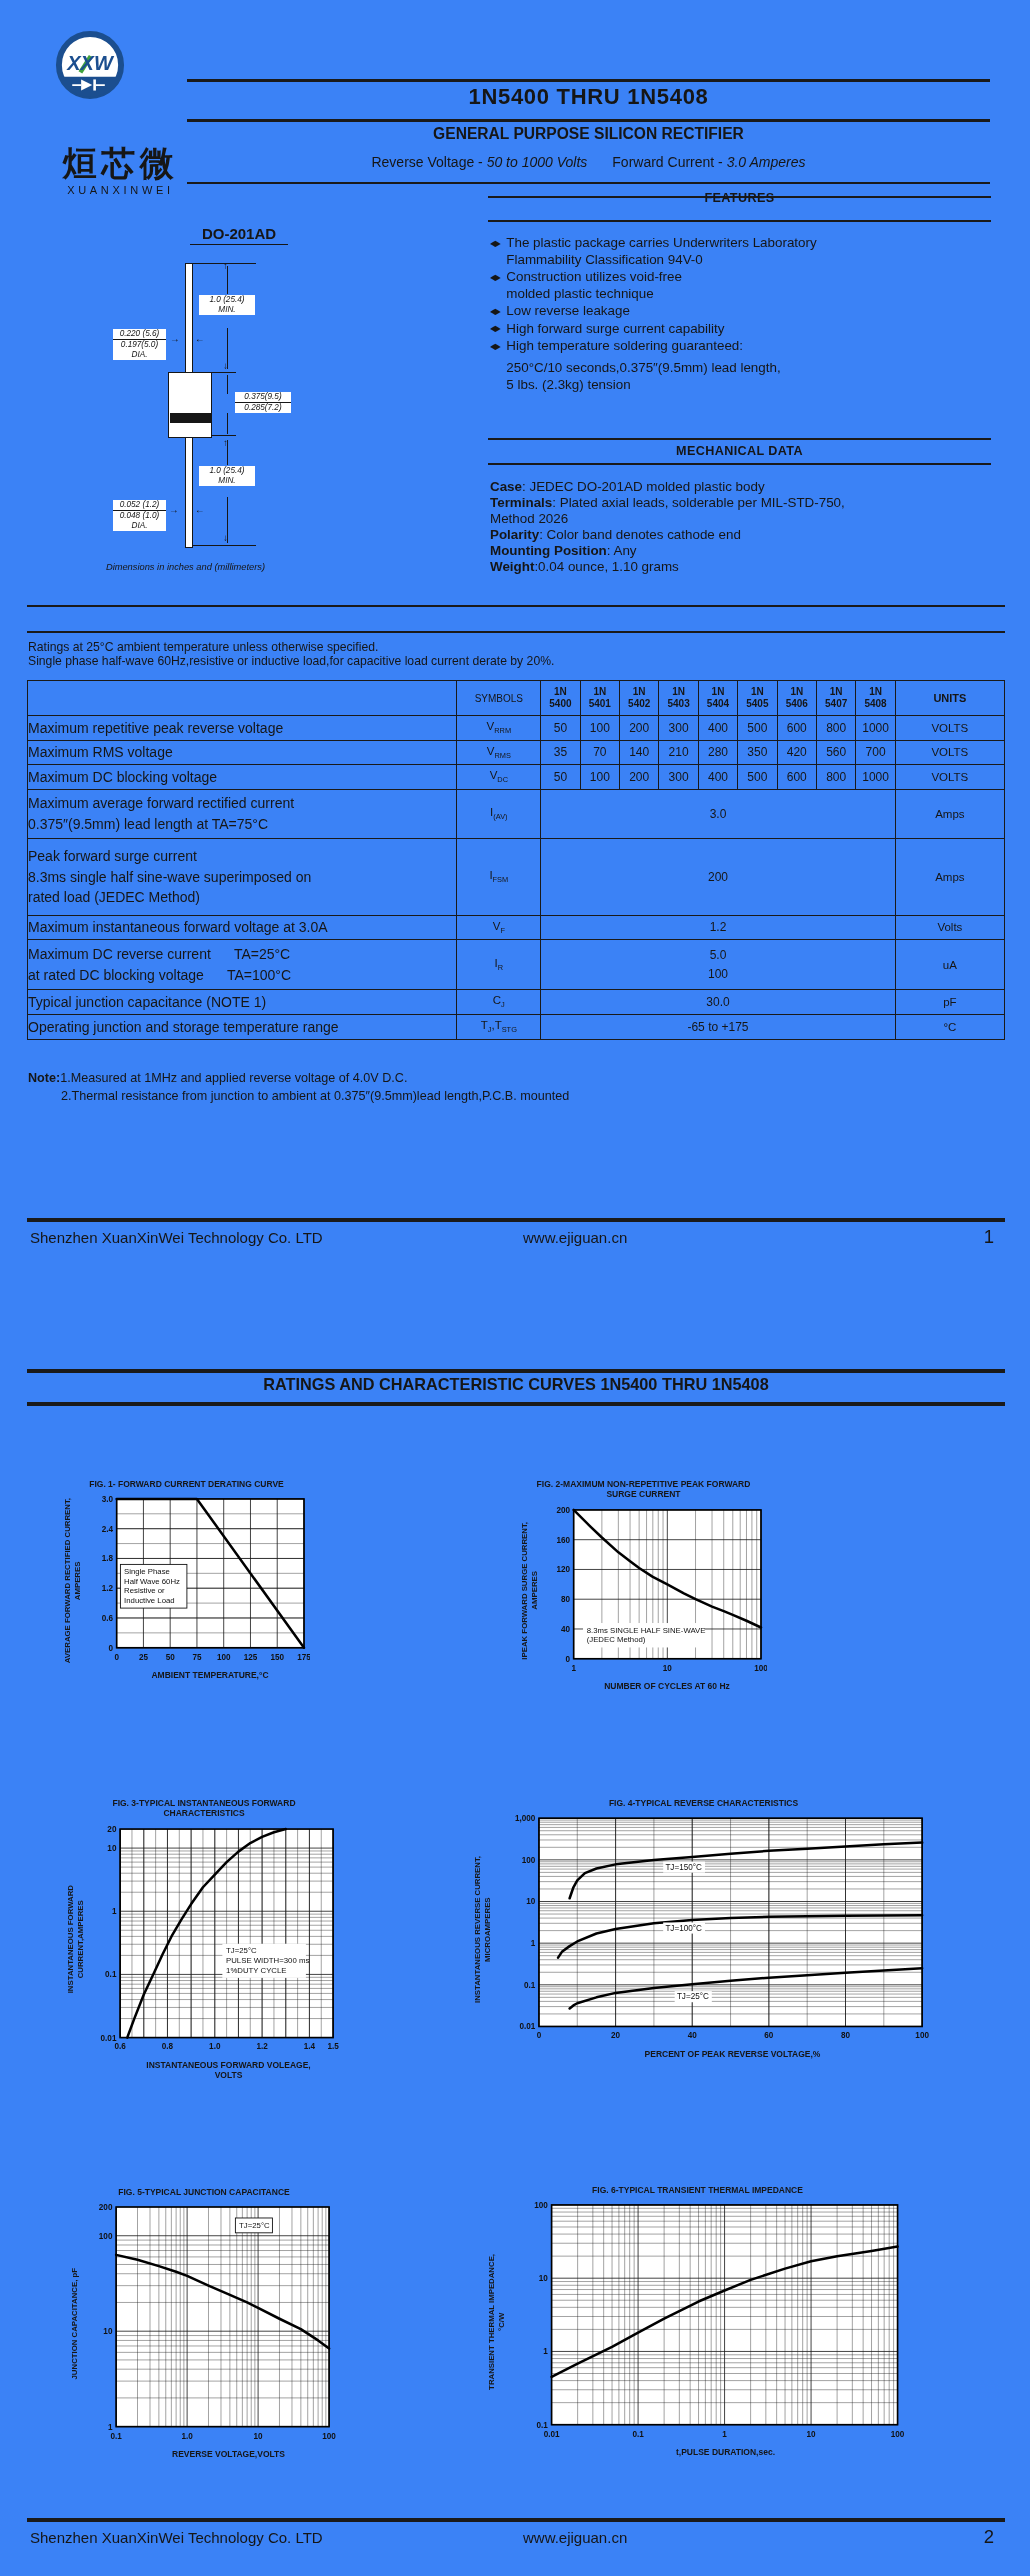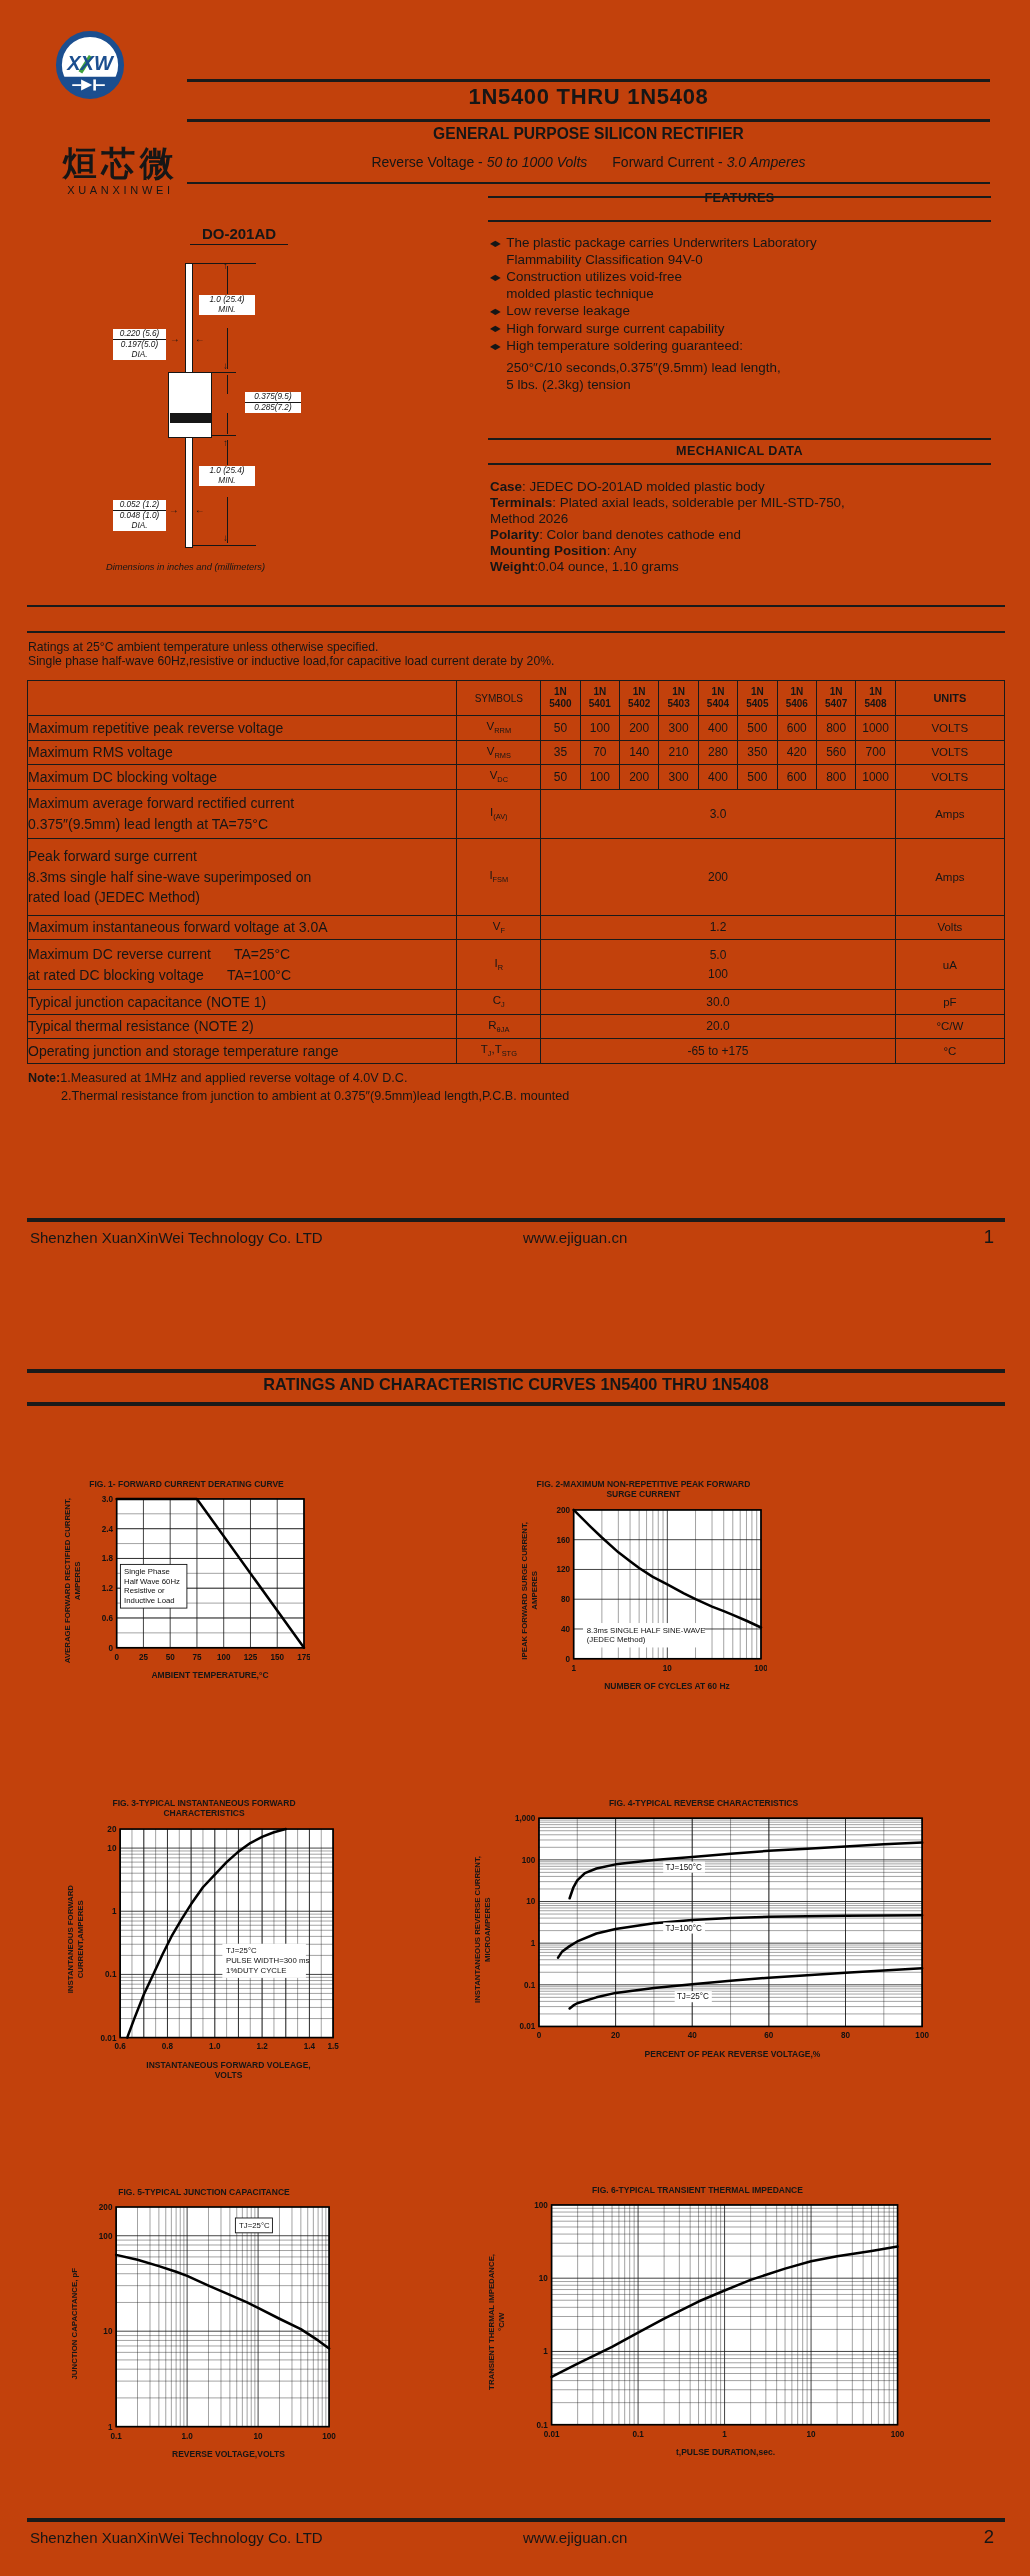--- a/index.html
+++ b/index.html
@@ -1,16 +1,16 @@
 <!DOCTYPE html>
 <html style="font-size:12px"><head>
 <meta charset="utf-8">
 <style>
   html,body{margin:0;padding:0;background:#9a9a9a;}
-  .sheet{position:relative;width:1031px;height:2576px;background:#c2410c;
+  .sheet{position:relative;width:1031px;height:2576px;background:#3b82f6;
          font-family:"Liberation Sans","DejaVu Sans",sans-serif;color:#161616;overflow:hidden;}
   .abs{position:absolute;}
   .hline{position:absolute;background:#1a1a1a;}
   
   .logo-cn{position:absolute;left:42px;top:141px;width:157px;font-size:34px;font-weight:bold;letter-spacing:4.5px;text-align:center;font-family:"DejaVu Sans",sans-serif;}
   .logo-en{position:absolute;left:42px;top:184px;width:157px;font-size:11px;letter-spacing:3.7px;text-align:center;}
   
   .doc-title{position:absolute;left:187px;top:84px;width:803px;text-align:center;font-size:22px;font-weight:bold;letter-spacing:0.7px;}
   .doc-sub{position:absolute;left:187px;top:125px;width:803px;text-align:center;font-size:15.6px;font-weight:bold;}
   .doc-rev{position:absolute;left:187px;top:154px;width:803px;text-align:center;font-size:14px;}
@@ -179,21 +179,21 @@
 
   <div class="dim" style="left:199px;top:295px;width:56px;">
     <div>1.0 (25.4)</div>
       <div>MIN.</div>
   </div>
   <div class="dim" style="left:113px;top:329px;width:53px;">
     <div class="frac">0.220 (5.6)</div>
       <div>0.197(5.0)</div>
       <div>DIA.</div>
   </div>
-  <div class="dim" style="left:245px;top:392px;width:56px;">
+  <div class="dim" style="left:235px;top:392px;width:56px;">
     <div class="frac">0.375(9.5)</div>
       <div>0.285(7.2)</div>
   </div>
   <div class="dim" style="left:199px;top:466px;width:56px;">
     <div>1.0 (25.4)</div>
       <div>MIN.</div>
   </div>
   <div class="dim" style="left:113px;top:500px;width:53px;">
     <div class="frac">0.052 (1.2)</div>
       <div>0.048 (1.0)</div>
@@ -338,28 +338,20 @@
           </td>
           <td class="c-unit">uA</td>
         </tr>
         <tr style="height: 24.5px;">
           <td class="c-param"><div>Typical junction capacitance (NOTE 1)</div></td>
           <td class="c-sym"><span>C</span><sub>J</sub></td>
           <td class="c-val" colspan="9">
             <div>30.0</div>
           </td>
           <td class="c-unit">pF</td>
-        </tr>
-        <tr style="height: 24.5px;">
-          <td class="c-param"><div>Typical thermal resistance (NOTE 2)</div></td>
-          <td class="c-sym"><span>R</span><sub>θJA</sub></td>
-          <td class="c-val" colspan="9">
-            <div>20.0</div>
-          </td>
-          <td class="c-unit">°C/W</td>
         </tr>
         <tr style="height: 25px;">
           <td class="c-param"><div>Operating junction and storage temperature range</div></td>
           <td class="c-sym"><span>T</span><sub>J</sub><span>,T</span><sub>STG</sub></td>
           <td class="c-val" colspan="9">
             <div>-65 to +175</div>
           </td>
           <td class="c-unit">°C</td>
         </tr>
       </tbody>

